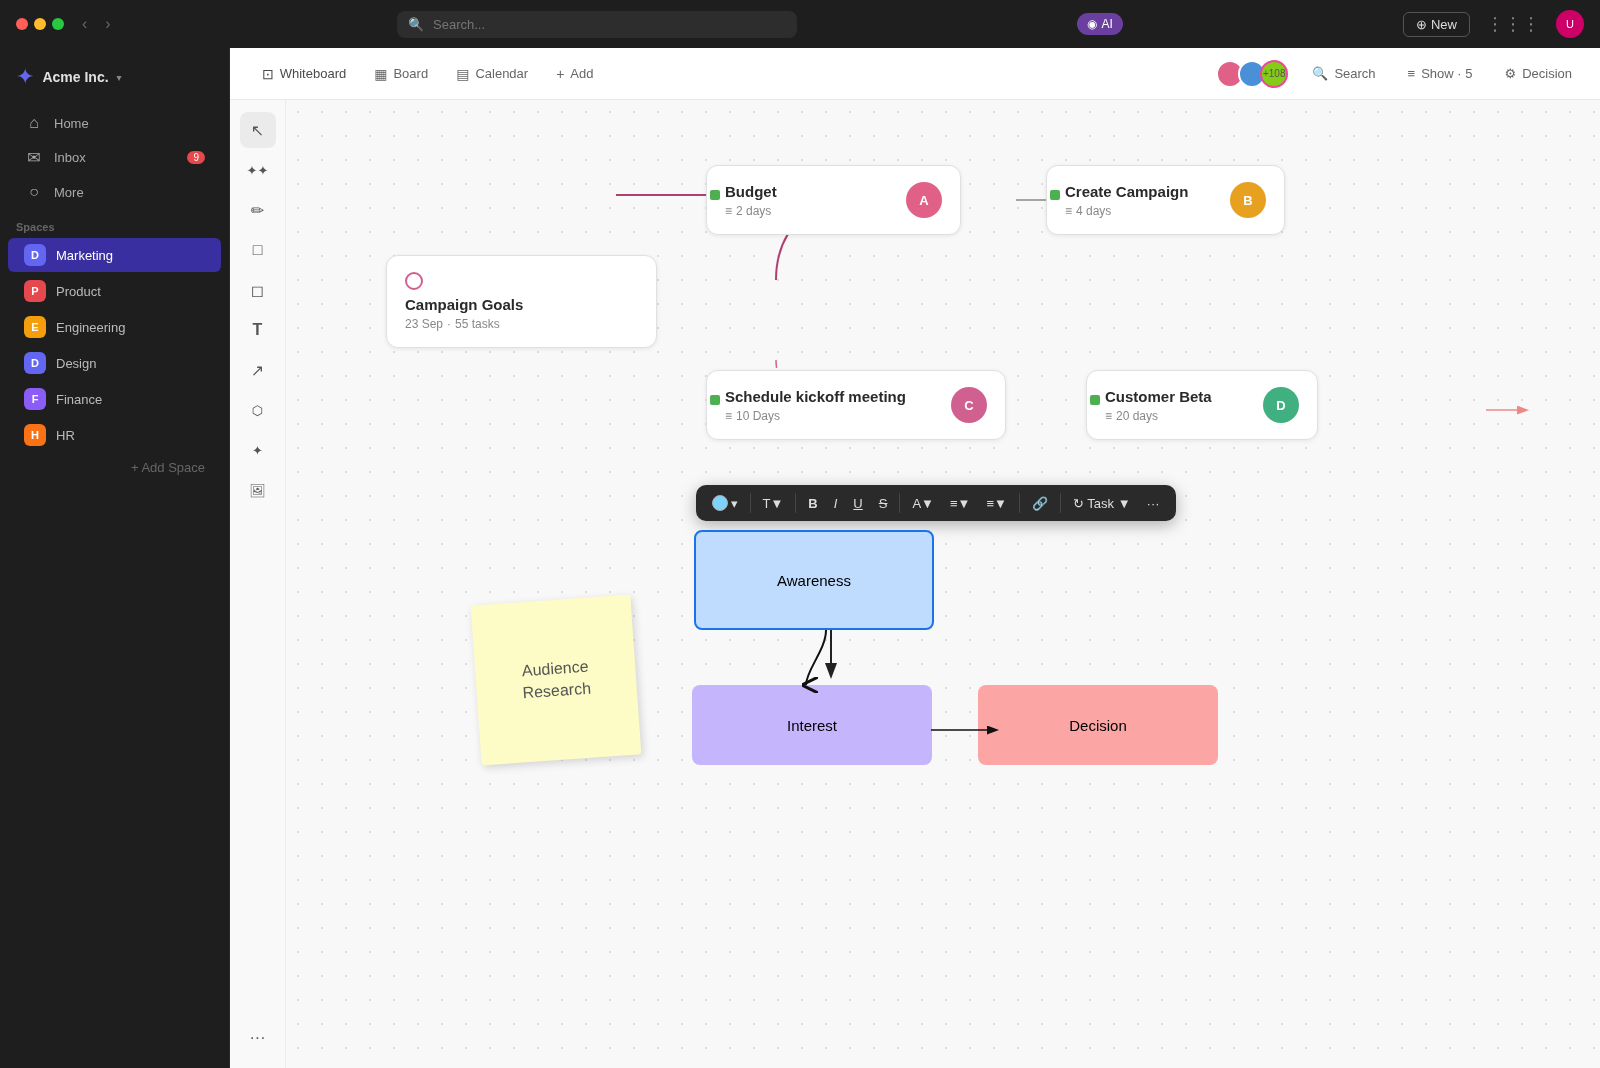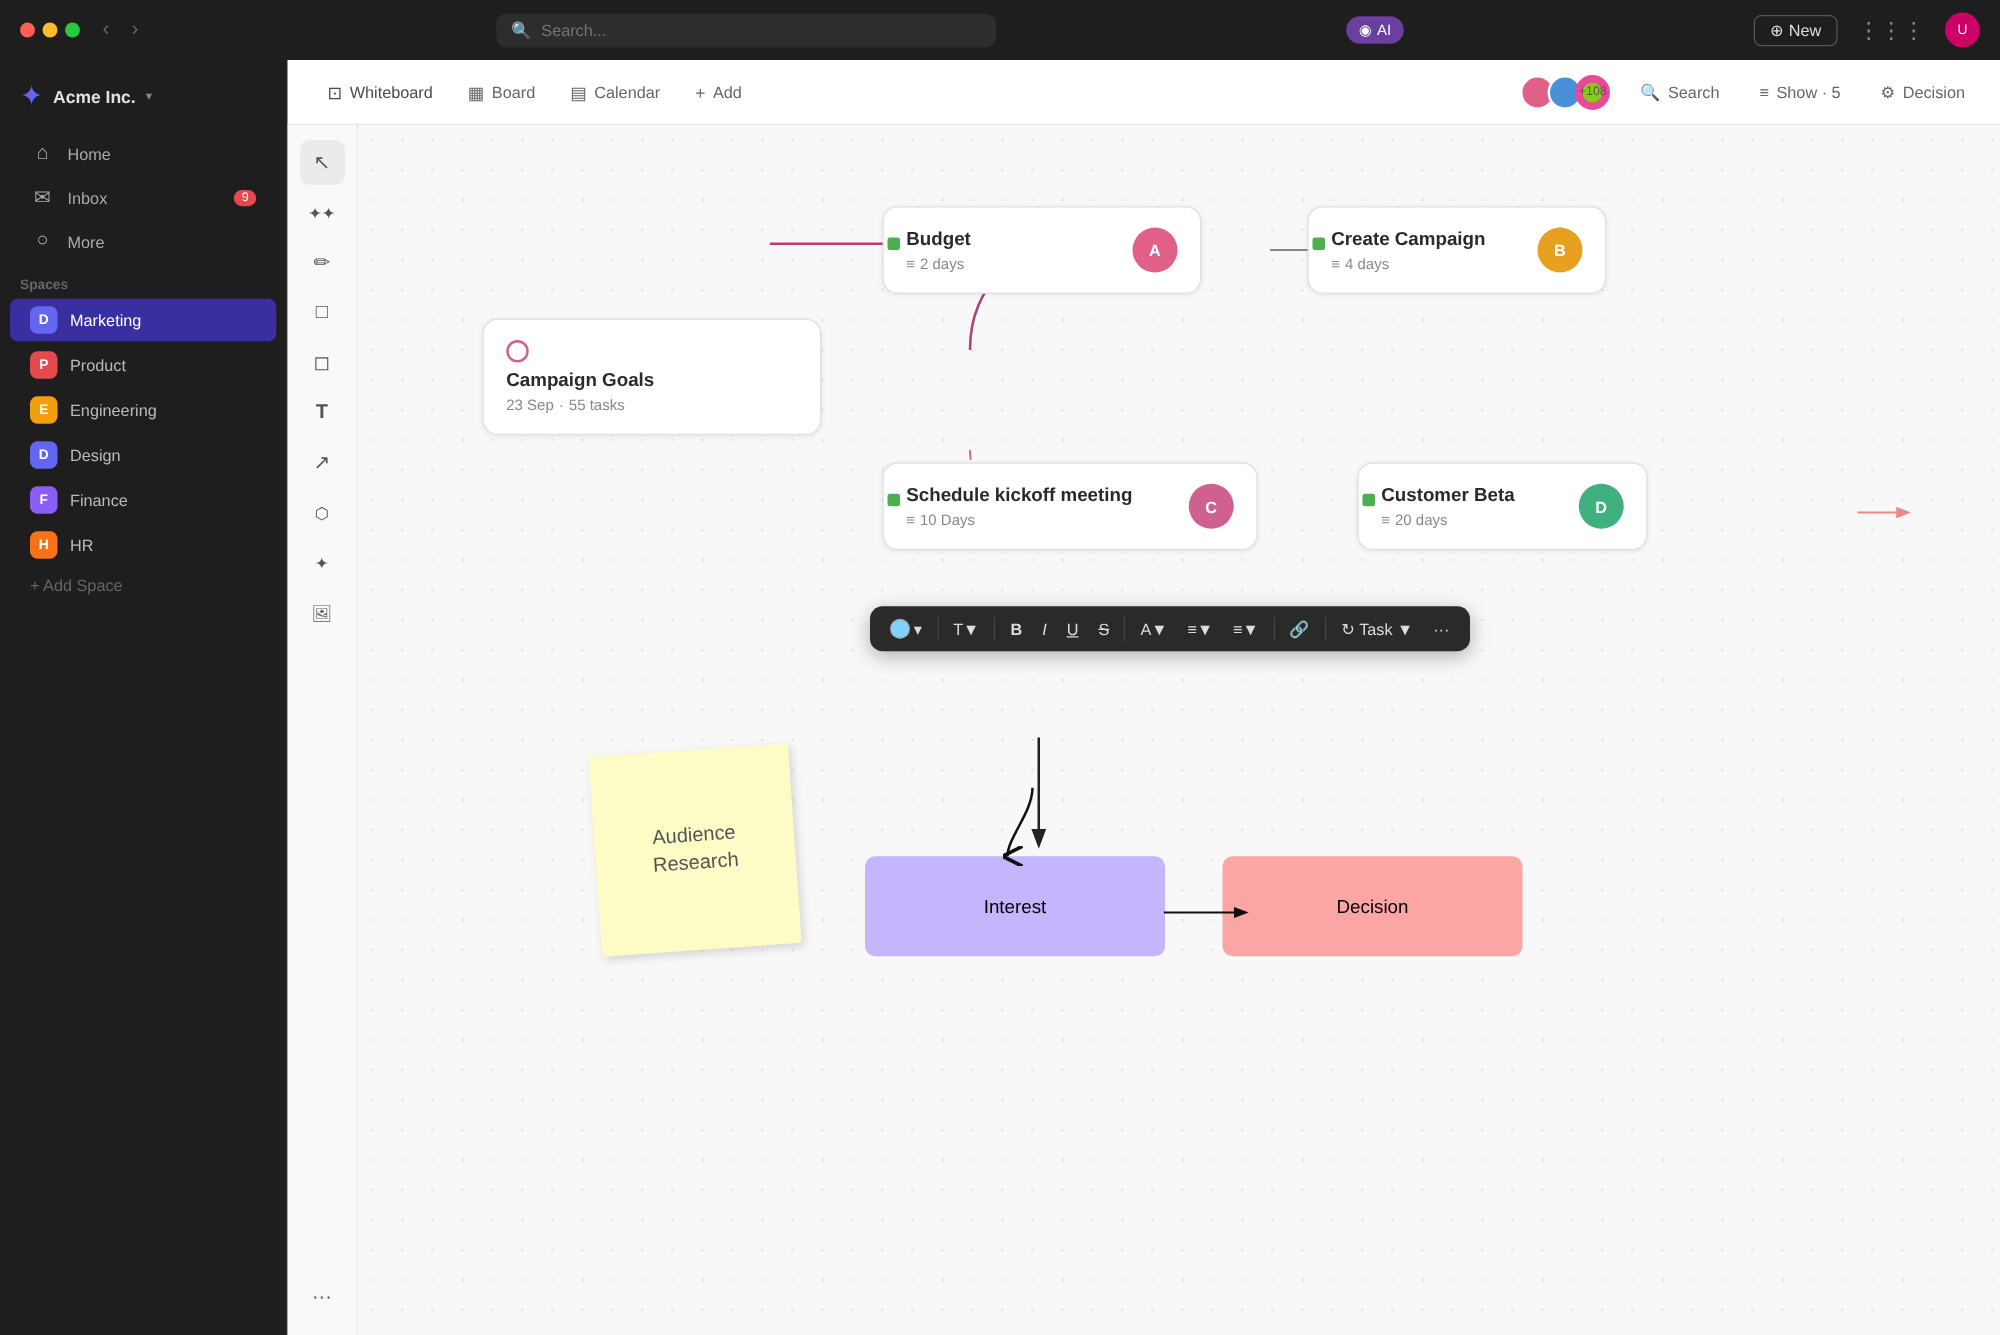--- a/index.html
+++ b/index.html
@@ -30,37 +30,37 @@
     .workspace-header { display: flex; align-items: center; gap: 8px; padding: 8px 16px 16px; }
     .workspace-name { color: #e0e0e0; font-size: 14px; font-weight: 600; }
     .workspace-caret { color: #888; font-size: 10px; }
     .nav-item { display: flex; align-items: center; gap: 10px; padding: 7px 16px; cursor: pointer; color: #aaa; font-size: 13px; border-radius: 6px; margin: 1px 8px; }
     .nav-icon { font-size: 16px; width: 20px; text-align: center; }
     .badge { background: #e5484d; color: white; border-radius: 10px; font-size: 10px; padding: 1px 6px; margin-left: auto; }
     .section-label { color: #666; font-size: 11px; font-weight: 600; padding: 12px 16px 4px; text-transform: none; }
     .space-item { display: flex; align-items: center; gap: 10px; padding: 6px 16px; cursor: pointer; color: #bbb; font-size: 13px; border-radius: 6px; margin: 1px 8px; }
     .space-item.active { background: #3a2fa0; color: white; }
     .space-dot { width: 22px; height: 22px; border-radius: 6px; display: flex; align-items: center; justify-content: center; color: white; font-size: 11px; font-weight: bold; flex-shrink: 0; }
-    .add-space { display: flex; align-items: center; gap: 8px; padding: 6px 16px; color: #666; font-size: 13px; cursor: pointer; margin: 1px 8px; }
+    .add-space { display: flex; align-items: center; gap: 8px; padding: 6px 16px; color: #666; font-size: 13px; cursor: pointer; margin: 1px 8px; justify-content: flex-end; }
 
     
     .content { flex: 1; display: flex; flex-direction: column; background: #fff; }
 
     
     .app-header { display: flex; align-items: center; padding: 0 20px; height: 52px; border-bottom: 1px solid #e8e8e8; flex-shrink: 0; gap: 4px; }
     .tab { display: flex; align-items: center; gap: 6px; padding: 6px 12px; font-size: 13px; color: #666; cursor: pointer; border-radius: 6px; position: relative; }
     .tab.active { color: #4a4a4a; font-weight: 500; }
     .tab.active::after { content: ''; position: absolute; bottom: -14px; left: 0; right: 0; height: 2px; background: #7c4dff; border-radius: 2px; }
     .tab-icon { font-size: 14px; }
     .header-right { margin-left: auto; display: flex; align-items: center; gap: 16px; }
     .header-btn { display: flex; align-items: center; gap: 6px; color: #666; font-size: 13px; cursor: pointer; padding: 4px 8px; border-radius: 6px; }
     .avatars-group { display: flex; }
     .avatar-circle { width: 28px; height: 28px; border-radius: 50%; border: 2px solid white; margin-left: -6px; object-fit: cover; font-size: 10px; display: flex; align-items: center; justify-content: center; color: white; font-weight: bold; }
     .avatar-circle:first-child { margin-left: 0; }
-    .more-count { background: #84cc16; color: #555; width: 28px; height: 28px; border-radius: 50%; display: flex; align-items: center; justify-content: center; font-size: 10px; border: 6px solid #ec4899; margin-left: -6px; }
+    .more-count { background: #84cc16; color: #555; width: 28px; height: 28px; border-radius: 50%; display: flex; align-items: center; justify-content: center; font-size: 10px; border: 2px solid #ec4899; margin-left: -6px; }
 
     
     .canvas { flex: 1; display: flex; overflow: hidden; position: relative; }
     .toolbar-left { width: 56px; background: #f9f9f9; border-right: 1px solid #ebebeb; display: flex; flex-direction: column; align-items: center; padding: 12px 0; gap: 4px; flex-shrink: 0; }
     .tool-btn { width: 36px; height: 36px; display: flex; align-items: center; justify-content: center; border-radius: 8px; cursor: pointer; color: #555; font-size: 16px; }
     .tool-btn.active { background: #ebebeb; }
 
     
     .whiteboard { flex: 1; background: #f8f8f8; background-image: radial-gradient(circle, #ddd 1px, transparent 1px); background-size: 24px 24px; position: relative; overflow: hidden; }
 
@@ -376,20 +376,23 @@
             </button>
           <button class="text-tool-btn">
               <span>···</span>
             </button>
         </div>
 
         <div class="sticky" style="left:190px;top:500px;">
           <div class="sticky-text">Audience<br>Research</div>
         </div>
 
+        <div class="shape-box shape-selected" style="left:408px;top:430px;width:240px;height:100px;background:#bfdbfe;">
+          <span>Awareness</span>
+        </div>
 
         <div class="shape-box" style="left:406px;top:585px;width:240px;height:80px;background:#c4b5fd;">
           <span>Interest</span>
         </div>
 
         <div class="shape-box" style="left:692px;top:585px;width:240px;height:80px;background:#fca5a5;">
           <span>Decision</span>
         </div>
 
         <svg style="position:absolute;left:510px;top:530px;width:80px;height:80px;pointer-events:none;">

